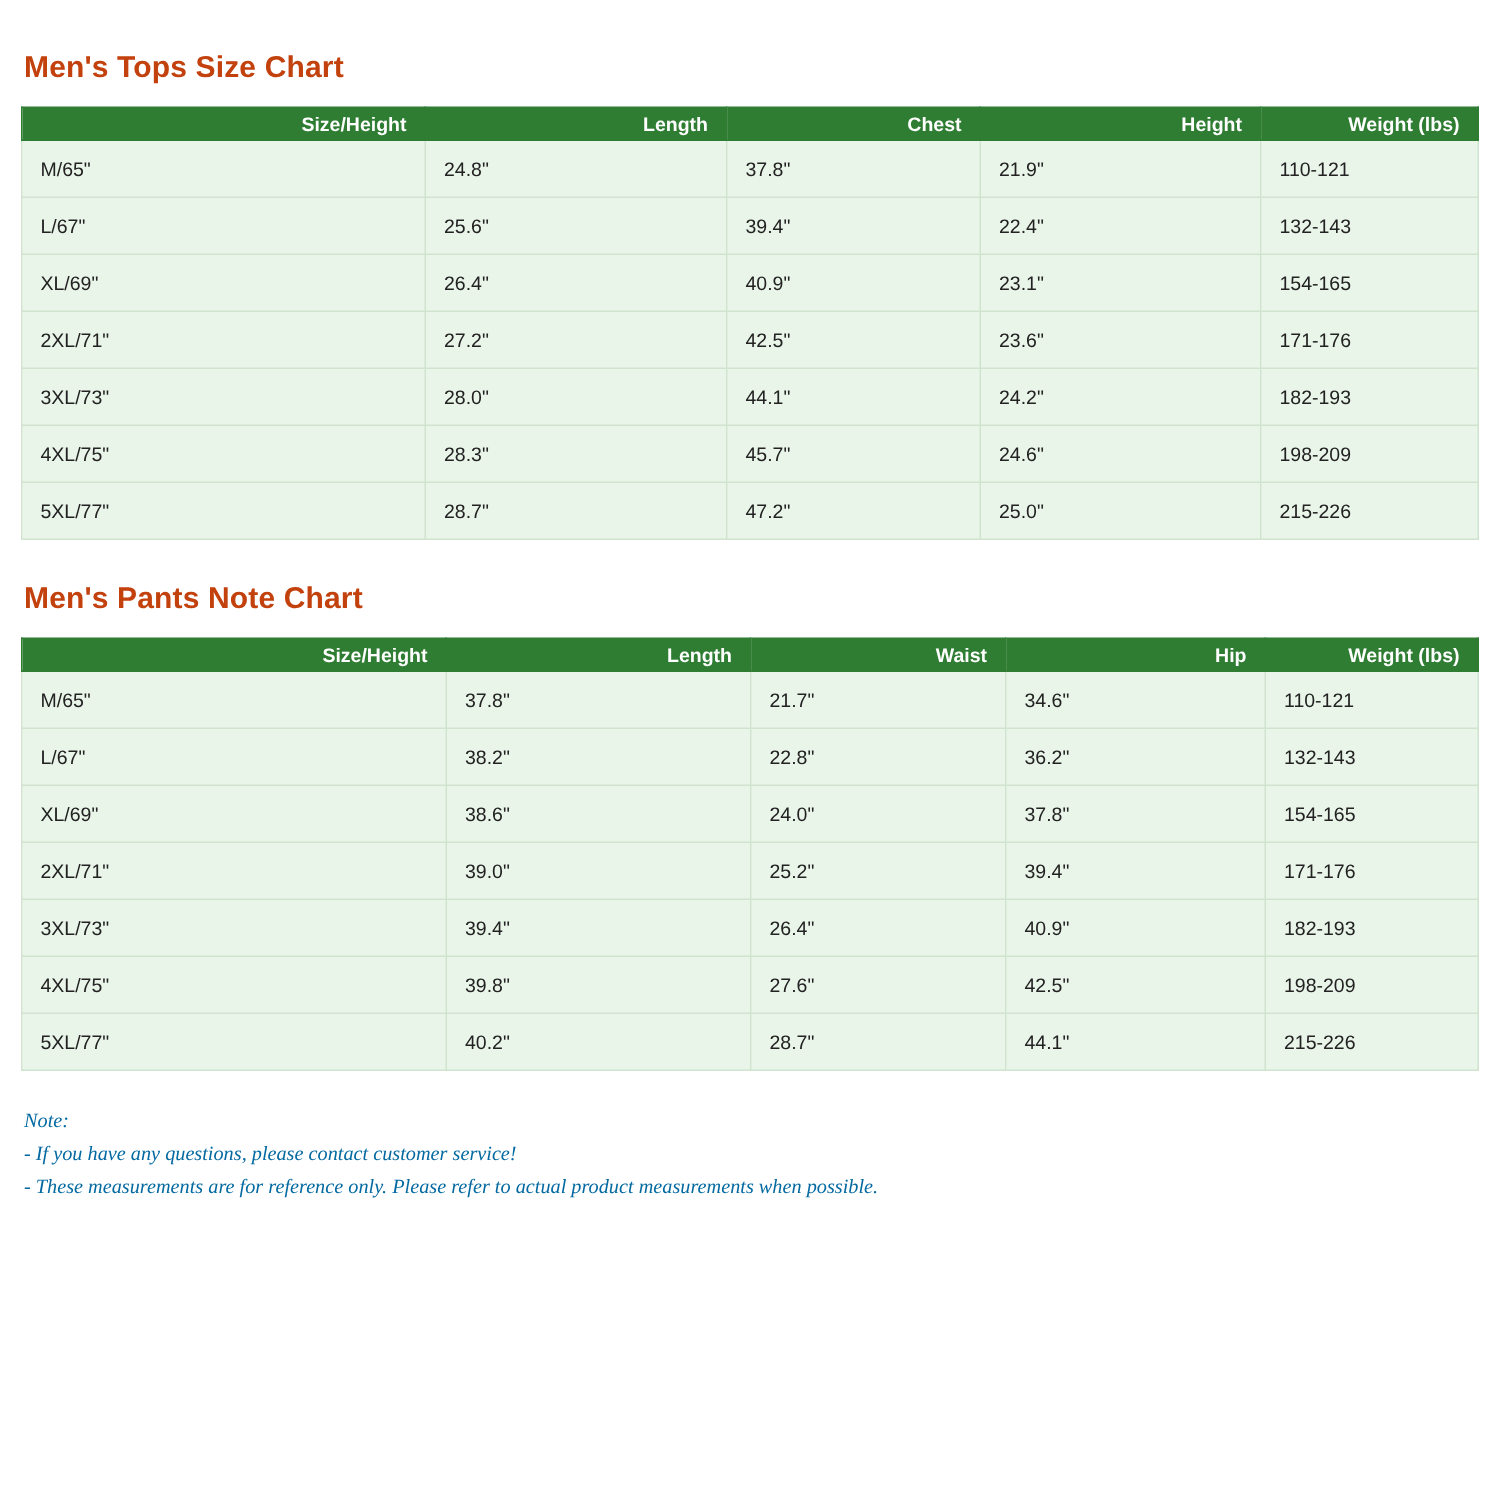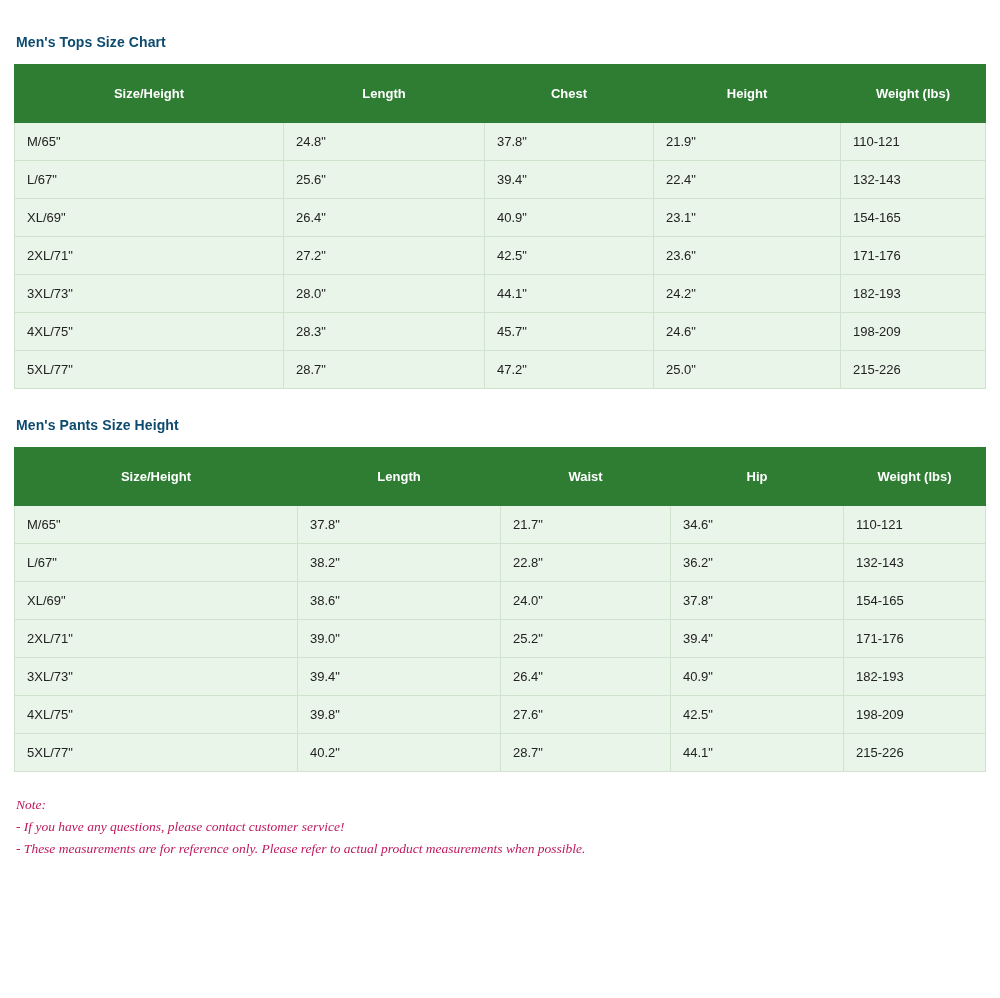--- a/index.html
+++ b/index.html
@@ -15,63 +15,63 @@
   }
   .page {
     width: 1000px;
     box-sizing: border-box;
     padding: 0 14px;
   }
   .top-spacer {
     height: 34px;
   }
   .chart-title {
-    color: #0c4a6e;
-    font-size: 14px;
+    color: #c2410c;
+    font-size: 20px;
     font-weight: bold;
     margin: 0 0 14px 2px;
     letter-spacing: 0.1px;
   }
   .gap {
     height: 28px;
   }
   table.size-table {
     width: 972px;
     border-collapse: collapse;
     table-layout: fixed;
     font-size: 13px;
   }
   table.size-table thead th {
     background: #2e7d32;
     color: #ffffff;
     font-size: 13px;
     font-weight: bold;
-    text-align: center;
-    padding: 21px 12px;
+    text-align: right;
+    padding: 3px 12px;
     border: 1px solid #2e7d32;
     white-space: nowrap;
   }
   table.size-table tbody td {
     background: #eaf5ea;
     border: 1px solid #cfe3cf;
     padding: 11px 12px;
     color: #222222;
     font-size: 13px;
     white-space: nowrap;
   }
   table.size-table tbody tr td:first-child {
     background: #eaf5ea;
   }
   .note {
     margin-top: 22px;
     margin-left: 2px;
     font-family: "Liberation Serif", serif;
     font-style: italic;
     font-size: 13.5px;
-    color: #be185d;
+    color: #0369a1;
     line-height: 1.62;
   }
   .note .note-head {
     display: block;
   }
   .note .note-line {
     display: block;
   }
   .bottom-spacer {
     height: 120px;
@@ -144,21 +144,21 @@
         <td>28.7"</td>
         <td>47.2"</td>
         <td>25.0"</td>
         <td>215-226</td>
       </tr>
     </tbody>
   </table>
 
   <div class="gap"></div>
 
-  <h2 class="chart-title">Men's Pants Size Height</h2>
+  <h2 class="chart-title">Men's Pants Note Chart</h2>
 
   <table class="size-table">
     <thead>
       <tr>
         <th style="width:258px">Size/Height</th>
         <th style="width:178px">Length</th>
         <th style="width:145px">Waist</th>
         <th style="width:148px">Hip</th>
         <th>Weight (lbs)</th>
       </tr>

